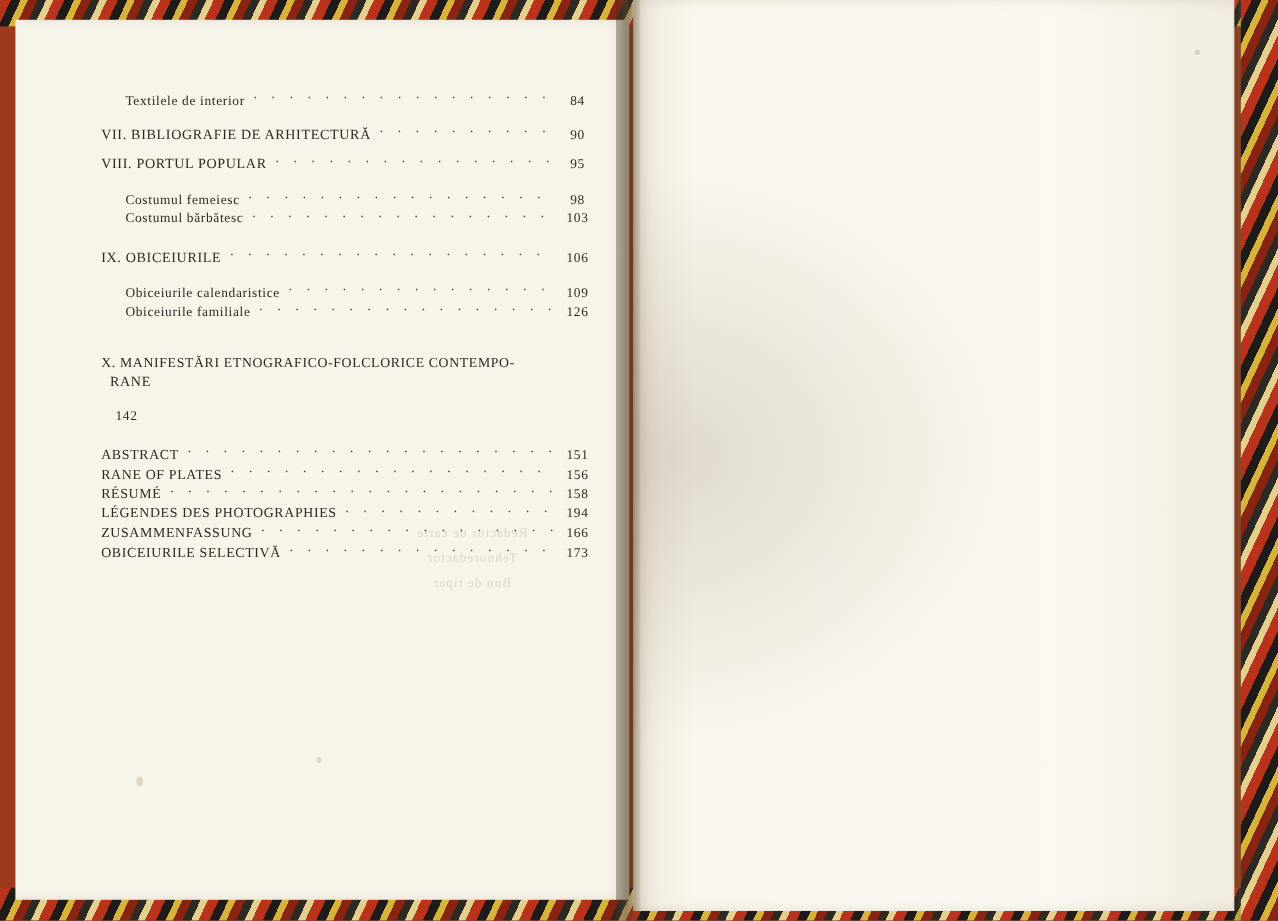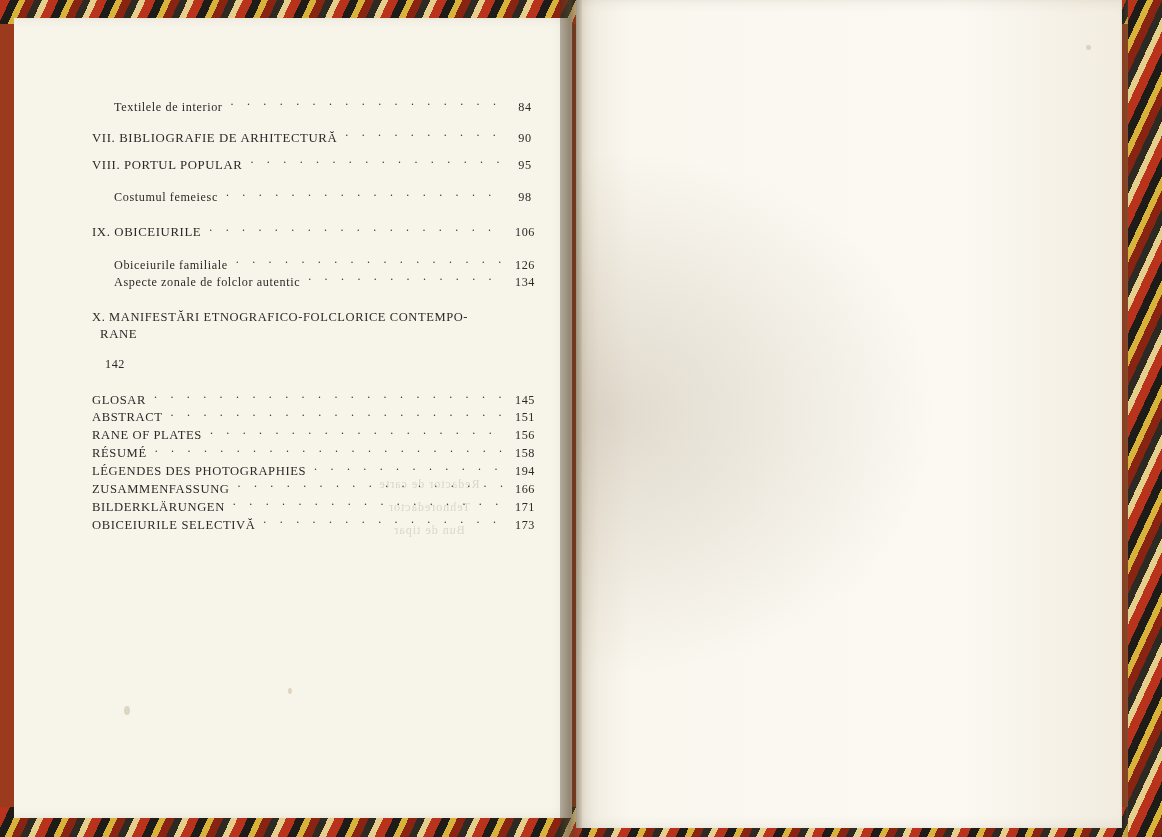--- a/index.html
+++ b/index.html
@@ -88,21 +88,21 @@
     top: 0;
     width: 8px;
     height: 837px;
     background: linear-gradient(to right, rgba(180,160,120,0.0), rgba(120,100,70,0.35));
   }
 
   
   #toc {
     position: absolute;
     left: 78px;
-    top: 80px;
+    top: 64px;
     width: 448px;
     color: #2c2a28;
     font-size: 12.5px;
     letter-spacing: 0.6px;
   }
 
   .toc-row {
     display: flex;
     align-items: baseline;
     width: 100%;
@@ -139,21 +139,21 @@
   }
 
   .gap-s { height: 9px; }
   .gap-m { height: 14px; }
   .gap-l { height: 18px; }
 
   .toc-row.two-line {
     display: block;
     white-space: normal;
   }
-  .two-line .line1 { display: block; }
+  .two-line .line1 { display: block; margin-top: 12px; }
   .two-line .line2 {
     display: flex;
     align-items: baseline;
     width: 100%;
     white-space: nowrap;
     flex-direction: column;
   }
 
   
   #bleed {
@@ -214,62 +214,62 @@
       </div>
 
       <div class="gap-m"></div>
 
       <div class="toc-row sub">
         <span class="toc-label">Costumul femeiesc</span>
         <span class="leader"></span>
         <span class="toc-page">98</span>
       </div>
 
+      <div class="toc-row sub">
+        <span class="toc-label">Costumul bărbătesc</span>
+        <span class="leader"></span>
+        <span class="toc-page">103</span>
+      </div>
 
       <div class="gap-l"></div>
 
       <div class="toc-row major">
         <span class="toc-label">IX. OBICEIURILE</span>
         <span class="leader"></span>
         <span class="toc-page">106</span>
       </div>
 
       <div class="gap-m"></div>
 
+      <div class="toc-row sub">
+        <span class="toc-label">Obiceiurile calendaristice</span>
+        <span class="leader"></span>
+        <span class="toc-page">109</span>
+      </div>
 
       <div class="toc-row sub">
         <span class="toc-label">Obiceiurile familiale</span>
         <span class="leader"></span>
         <span class="toc-page">126</span>
       </div>
 
-      <div class="toc-row sub">
-        <span class="toc-label">Aspecte zonale de folclor autentic</span>
-        <span class="leader"></span>
-        <span class="toc-page">134</span>
-      </div>
 
       <div class="gap-l"></div>
 
       <div class="toc-row two-line major">
         <span class="line1">X. MANIFESTĂRI ETNOGRAFICO-FOLCLORICE CONTEMPO-</span>
         <span class="line2">
           <span class="toc-label">RANE</span>
           <span class="leader"></span>
           <span class="toc-page">142</span>
         </span>
       </div>
 
       <div class="gap-l"></div>
 
-      <div class="toc-row">
-        <span class="toc-label">GLOSAR</span>
-        <span class="leader"></span>
-        <span class="toc-page">145</span>
-      </div>
 
       <div class="toc-row">
         <span class="toc-label">ABSTRACT</span>
         <span class="leader"></span>
         <span class="toc-page">151</span>
       </div>
 
       <div class="toc-row">
         <span class="toc-label">RANE OF PLATES</span>
         <span class="leader"></span>
@@ -287,25 +287,20 @@
         <span class="leader"></span>
         <span class="toc-page">194</span>
       </div>
 
       <div class="toc-row">
         <span class="toc-label">ZUSAMMENFASSUNG</span>
         <span class="leader"></span>
         <span class="toc-page">166</span>
       </div>
 
-      <div class="toc-row">
-        <span class="toc-label">BILDERKLÄRUNGEN</span>
-        <span class="leader"></span>
-        <span class="toc-page">171</span>
-      </div>
 
       <div class="toc-row">
         <span class="toc-label">OBICEIURILE SELECTIVĂ</span>
         <span class="leader"></span>
         <span class="toc-page">173</span>
       </div>
 
     </div>
 
     <div id="bleed">

